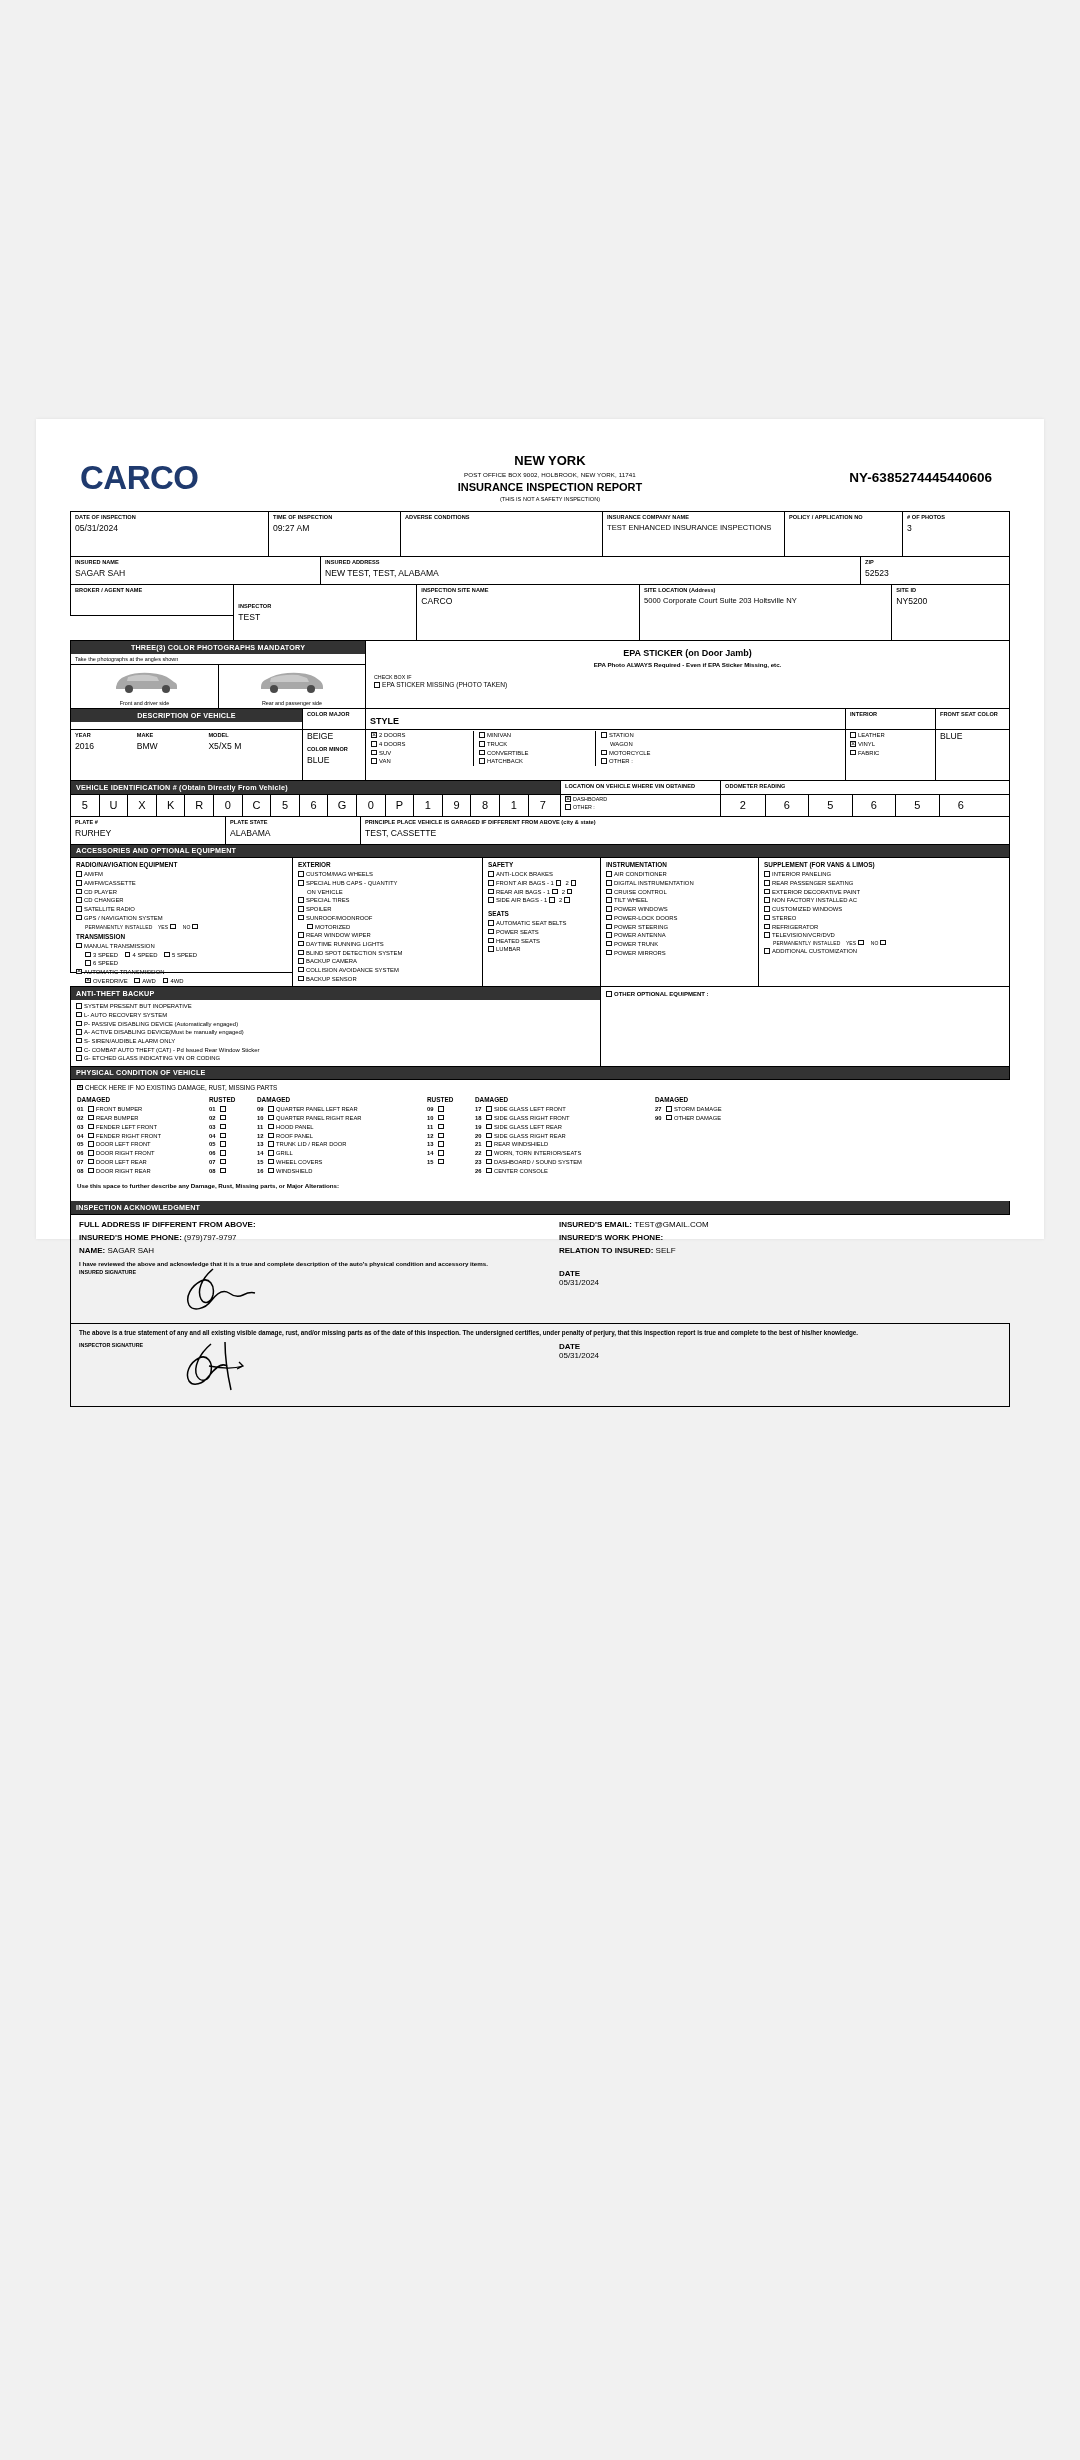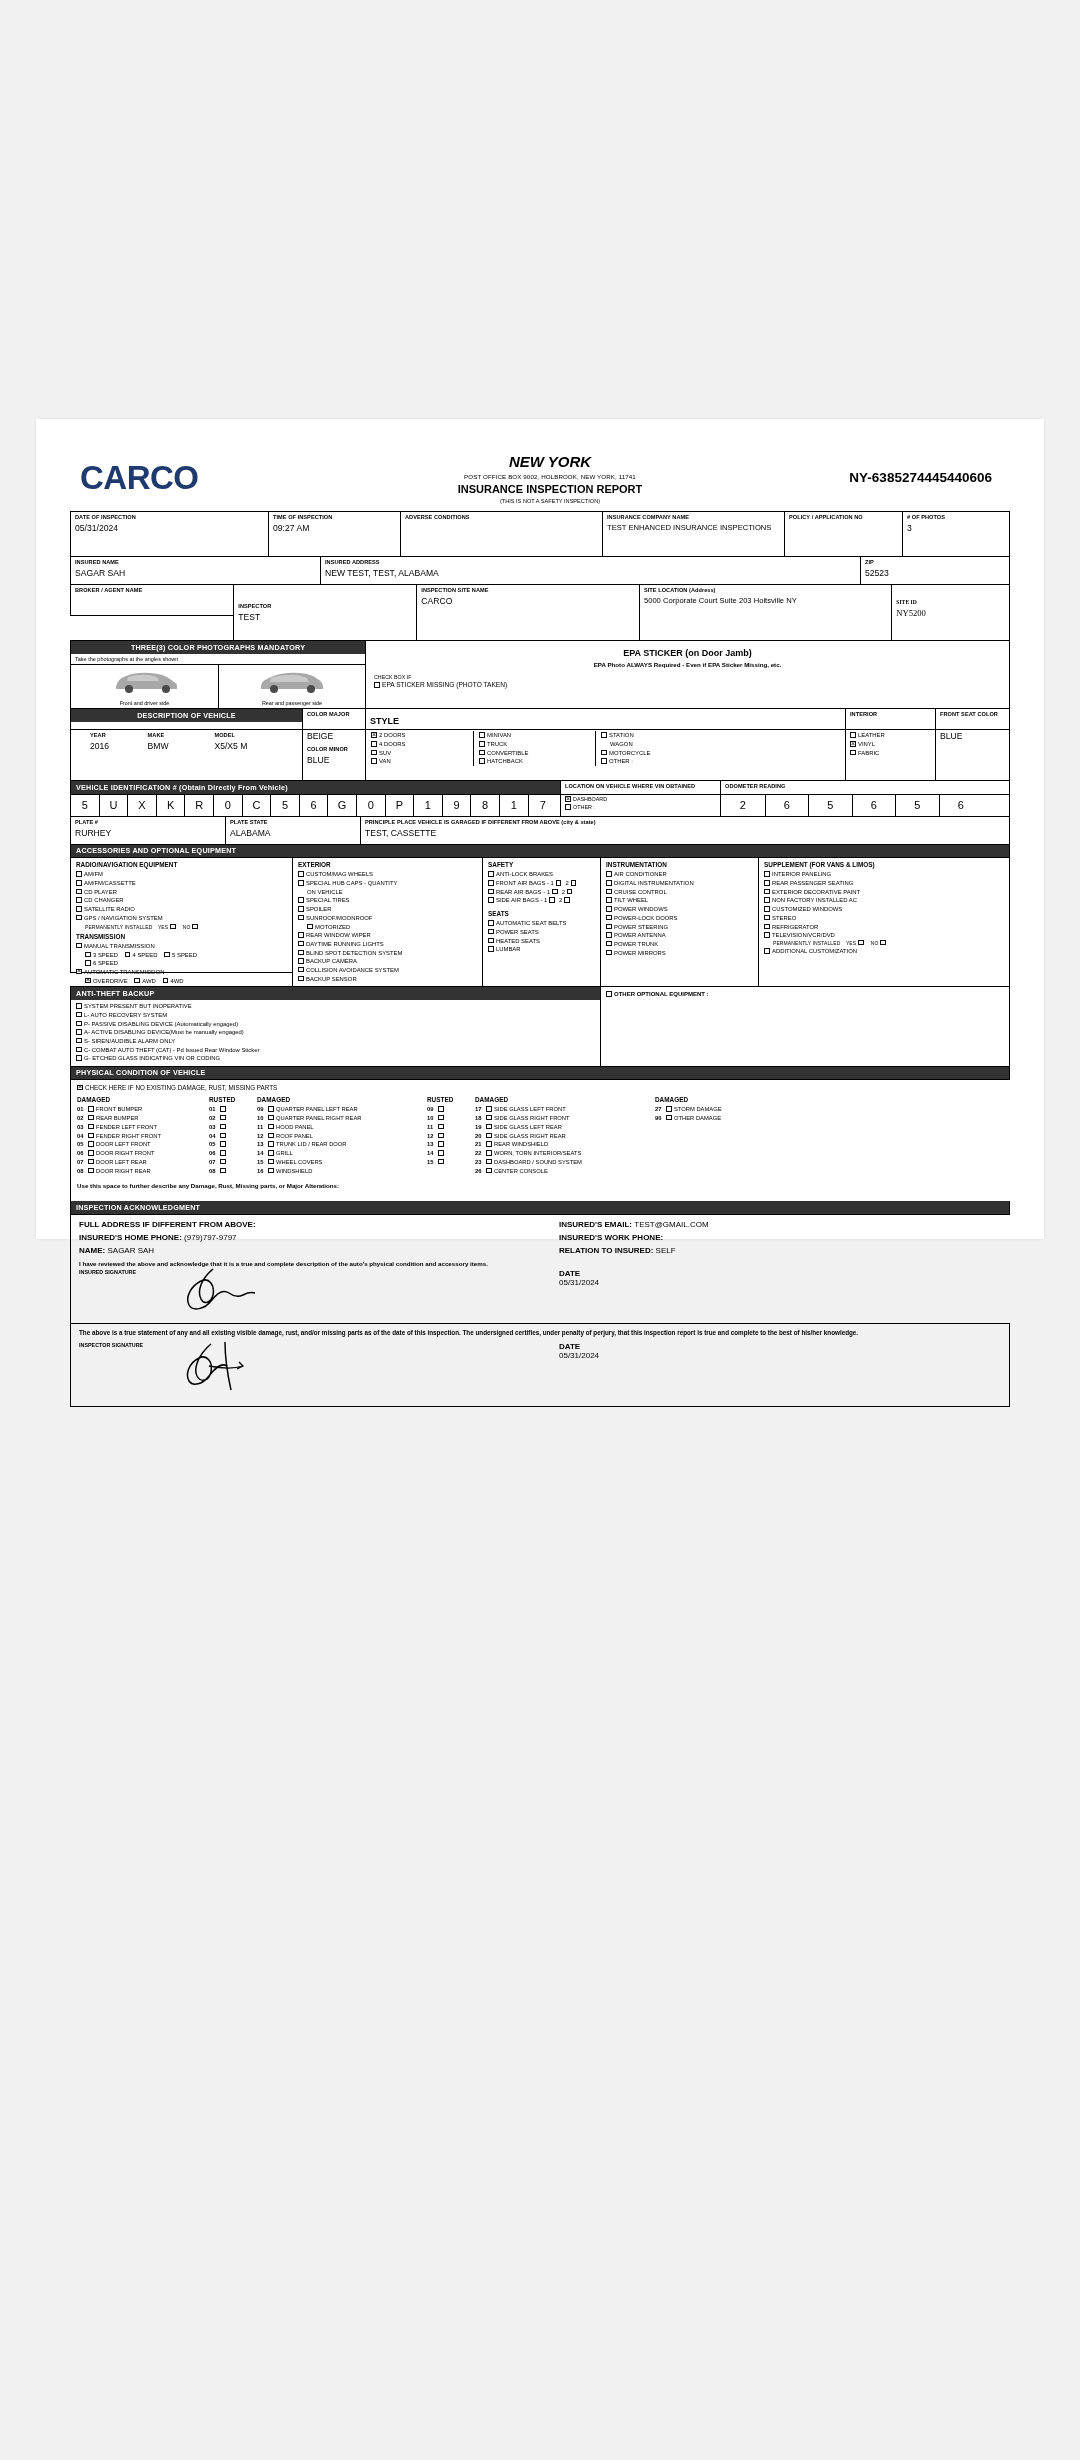--- a/index.html
+++ b/index.html
@@ -22,21 +22,21 @@
   }
 
   
   .hdr { position:relative; height:58px; }
   .logo {
     position:absolute; left:10px; top:6px;
     font-size:33px; font-weight:bold; letter-spacing:-0.5px;
     color:#1f3a6e; font-family:"Liberation Sans", sans-serif;
   }
   .hdr-center { position:absolute; left:330px; top:0px; width:300px; text-align:center; }
-  .hdr-state { font-size:15px; font-weight:bold;font-style:italic; }
+  .hdr-state { font-size:13px; font-weight:bold; }
   .hdr-addr  { font-size:6.2px; margin-top:3px; letter-spacing:0.1px;}
   .hdr-title { font-size:11px; font-weight:bold; margin-top:3px; }
   .hdr-note  { font-size:5.6px; margin-top:3px; }
   .report-no { position:absolute; right:18px; top:17px; font-size:13.5px; font-weight:bold; }
   .band {
     background:#333333; color:#fff; font-size:7.2px; font-weight:bold;
     padding:2px 5px; letter-spacing:0.2px;
   }
   .band.center { text-align:center; }
   .lbl { font-size:5.6px; font-weight:bold; letter-spacing:0.05px; display:block; line-height:1.25; }
@@ -164,21 +164,21 @@
       <span class="val">TEST</span>
     </div>
     <div class="bx" style="width:225px;padding:2px 4px;">
       <span class="lbl">INSPECTION SITE NAME</span>
       <span class="val">CARCO</span>
     </div>
     <div class="bx" style="width:255px;padding:2px 4px;">
       <span class="lbl">SITE LOCATION (Address)</span>
       <span class="val sm">5000 Corporate Court Suite 203 Holtsville NY</span>
     </div>
-    <div class="bx" style="width:120px;padding:14px 4px;font-family:Liberation Serif, serif;">
+    <div class="bx" style="width:120px;padding:2px 4px;">
       <span class="lbl">SITE ID</span>
       <span class="val">NY5200</span>
     </div>
   </div>
 
   <div class="row" style="margin-top:-1px;">
     <div class="bx" style="width:295px;padding:0;">
       <div class="band center">THREE(3) COLOR PHOTOGRAPHS MANDATORY</div>
       <div class="ph-note">Take the photographs at the angles shown</div>
       <div style="overflow:hidden;">
@@ -226,21 +226,21 @@
       <span class="lbl">INTERIOR</span>
     </div>
     <div class="bx" style="width:75px;padding:2px 4px;">
       <span class="lbl">FRONT SEAT COLOR</span>
     </div>
   </div>
 
   <div class="row" style="margin-top:-1px;">
     <div class="bx" style="width:232px;padding:2px 4px;height:52px;">
       <div style="display:flex;">
-        <div style="width:62px;margin-left:15px;">
+        <div style="width:62px;">
           <span class="lbl">YEAR</span>
           <span class="val">2016</span>
         </div>
         <div style="width:72px;">
           <span class="lbl">MAKE</span>
           <span class="val">BMW</span>
         </div>
         <div style="width:90px;">
           <span class="lbl">MODEL</span>
           <span class="val">X5/X5 M</span>

